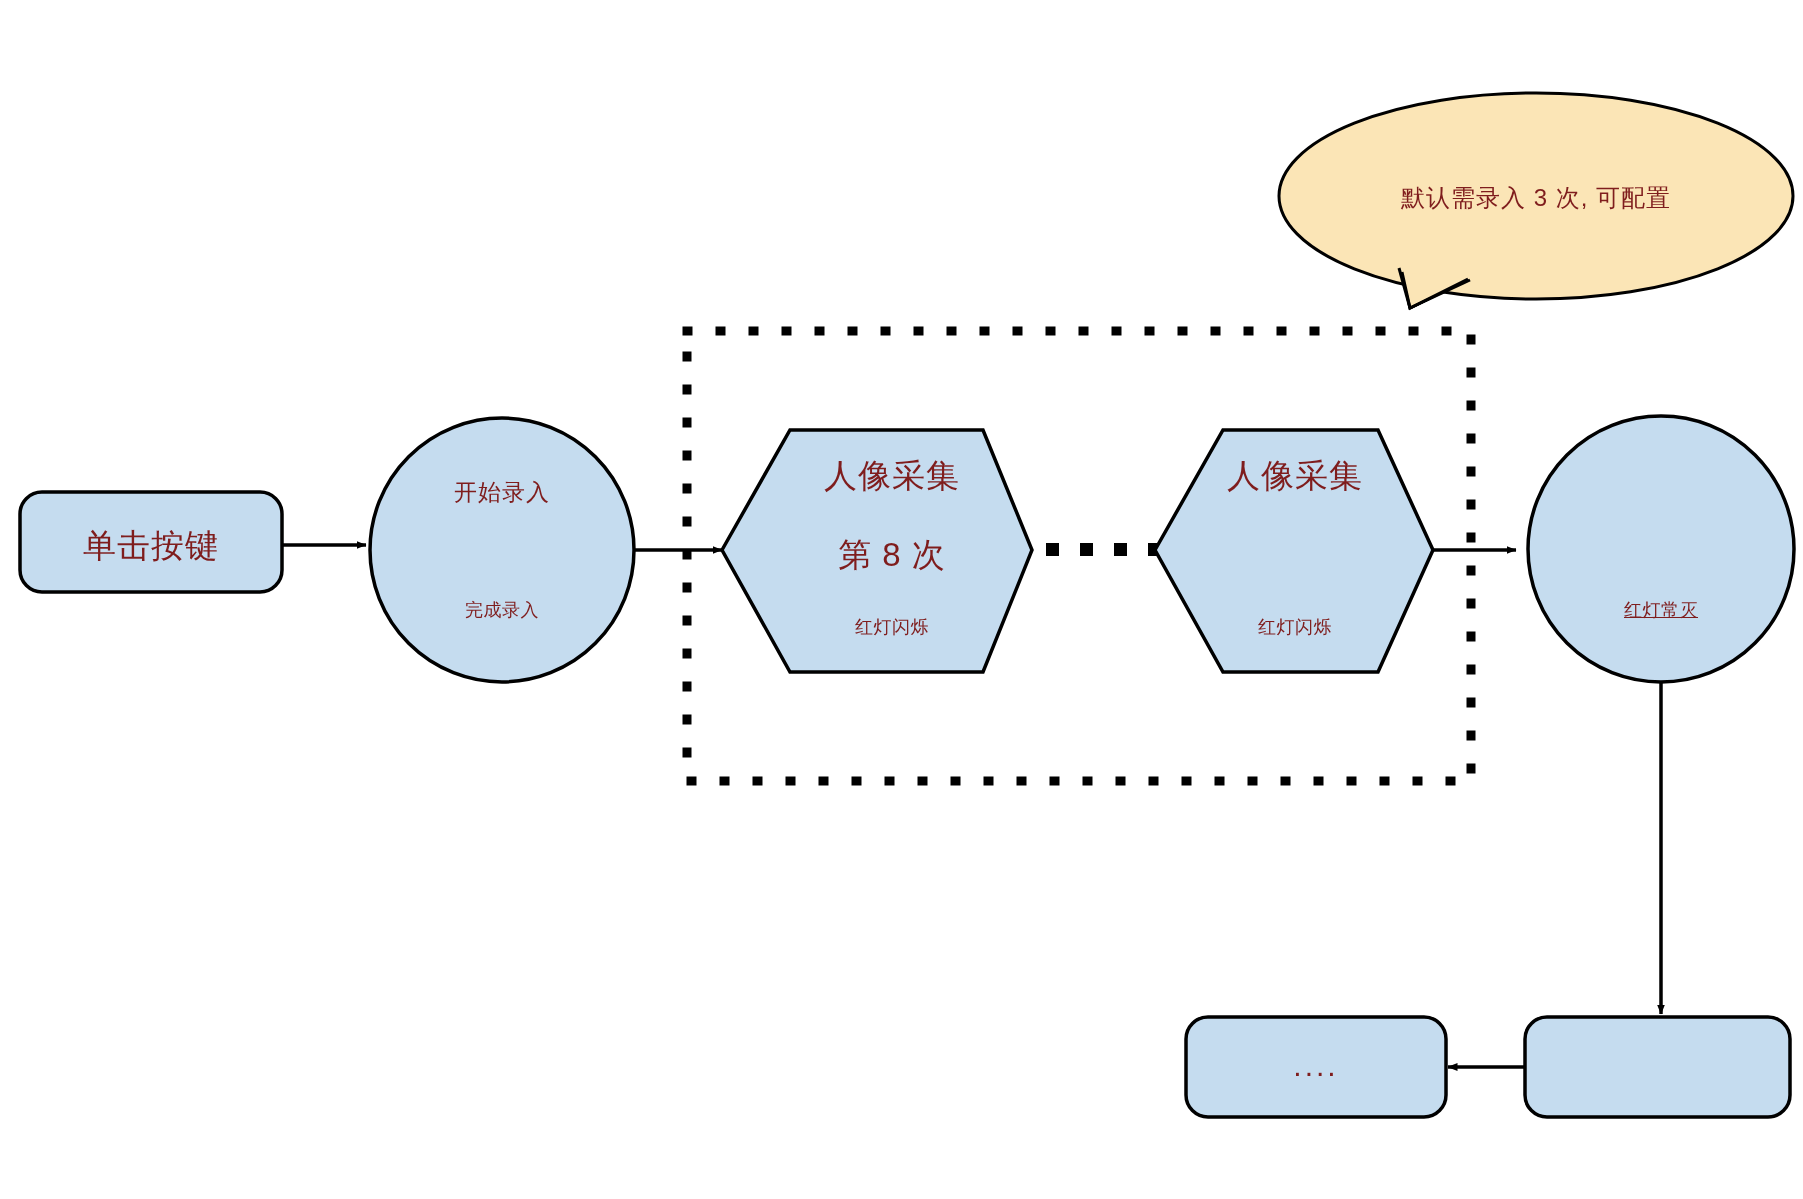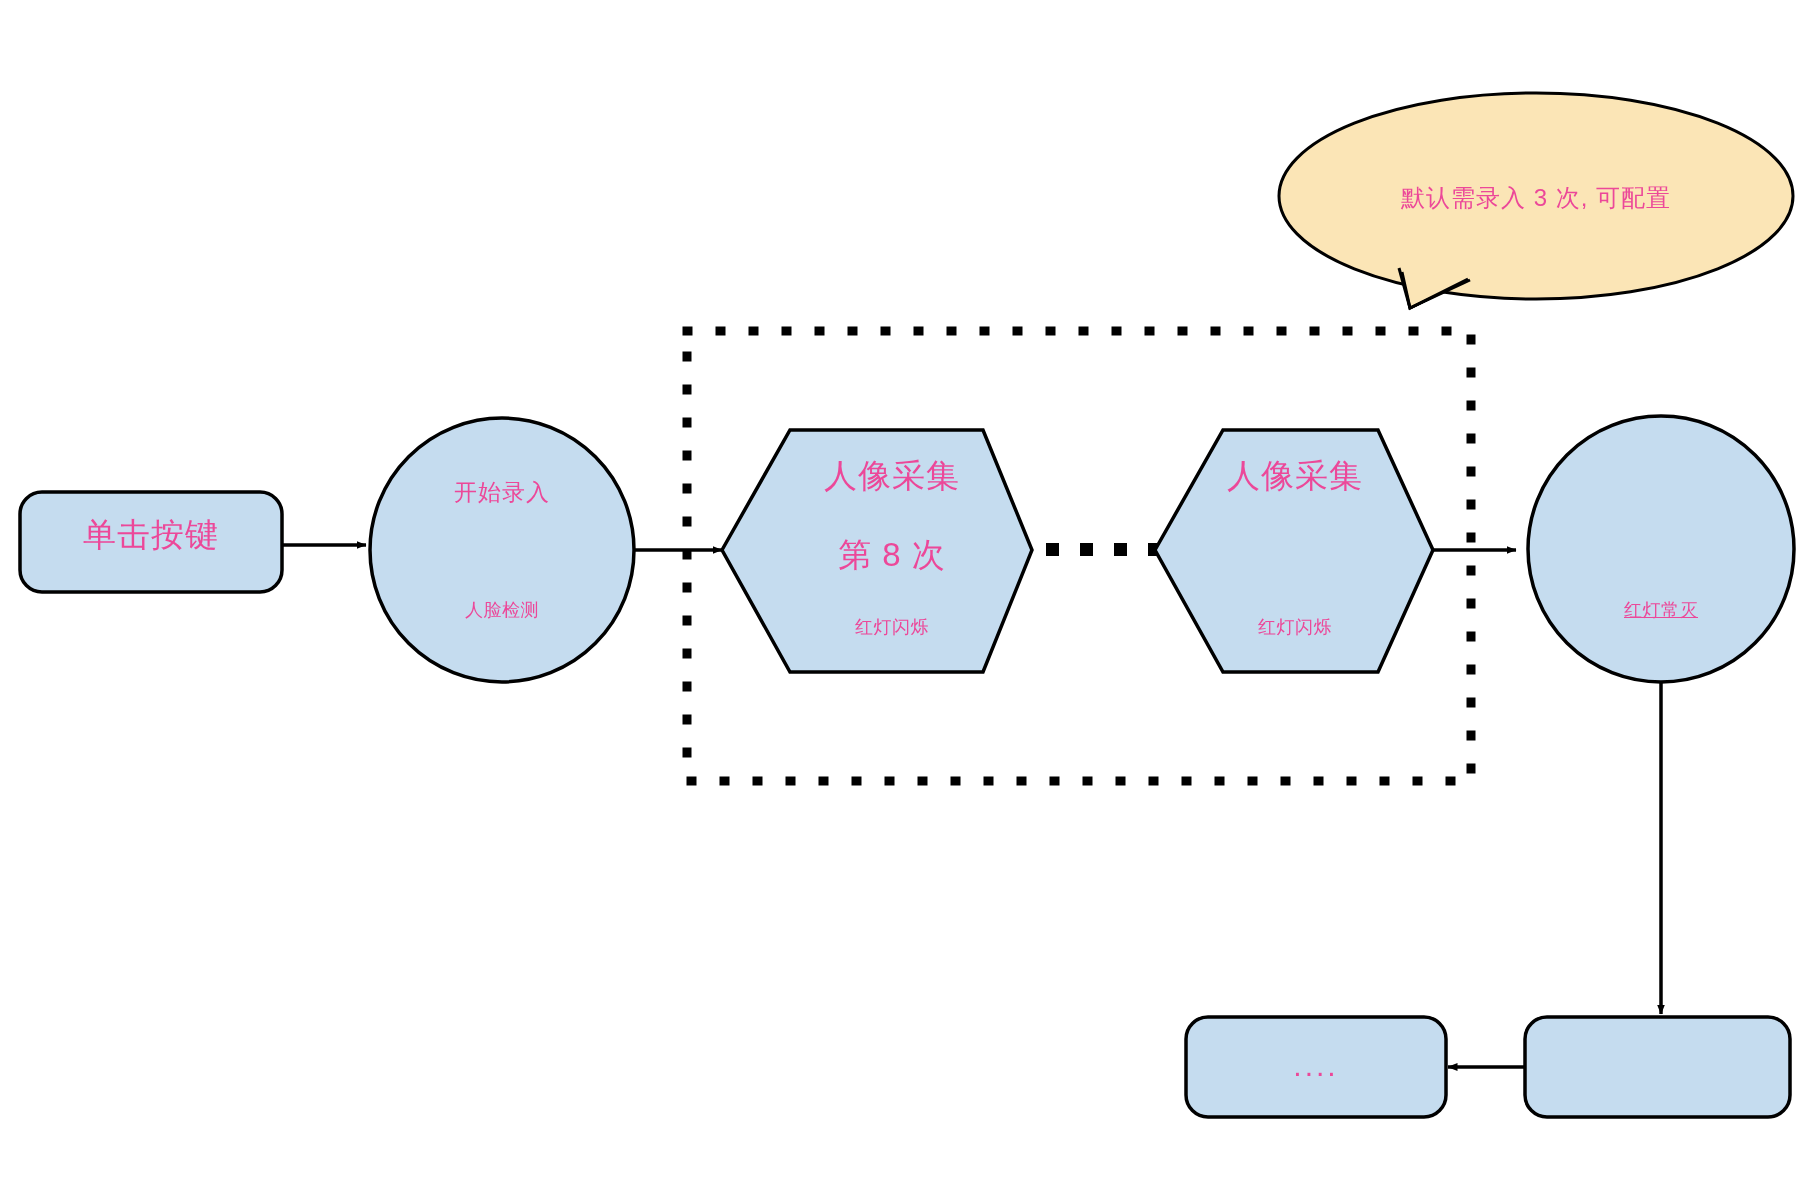--- a/index.html
+++ b/index.html
@@ -20,21 +20,21 @@
     left:0; top:0;
     width:1803px;
     height:1199px;
     pointer-events:none;
   }
   .node-label{
     position:absolute;
     pointer-events:none;
     text-align:center;
     white-space:nowrap;
-    color:#ec4899;
+    color:#7f1d1d;
   }
   .title-lg{
     font-size:23px;
     letter-spacing:1px;
     line-height:1.25;
   }
   .title-md{
     font-size:33px;
     letter-spacing:1px;
     line-height:1.3;
@@ -99,24 +99,24 @@
 
     <g>
       <path d="M1402,270 L1410,308 L1468,279 Z" fill="#fbe5b6" stroke="#000000" stroke-width="3" stroke-linejoin="miter"></path>
       <ellipse cx="1536" cy="196" rx="257" ry="103" fill="#fbe5b6" stroke="#000000" stroke-width="3"></ellipse>
       <path d="M1402,272 L1410,308 L1468,279" fill="#fbe5b6" stroke="#000000" stroke-width="3" stroke-linejoin="miter"></path>
       <path d="M1399,268 L1410,308" fill="none" stroke="#000000" stroke-width="3"></path>
       <path d="M1410,308 L1470,280" fill="none" stroke="#000000" stroke-width="3"></path>
     </g>
   </svg>
 
-  <div class="node-label title-md" style="left:20px; top:514px; width:262px;">单击按键</div>
+  <div class="node-label title-md" style="left:20px; top:525px; width:262px;">单击按键</div>
 
   <div class="node-label title-lg" style="left:370px; top:478px; width:264px;">开始录入</div>
-  <div class="node-label sub-sm" style="left:370px; top:598px; width:264px;">人脸检测</div>
+  <div class="node-label sub-sm" style="left:370px; top:598px; width:264px;">完成录入</div>
 
   <div class="node-label title-md" style="left:762px; top:455px; width:260px;">人像采集</div>
   <div class="node-label title-md" style="left:762px; top:534px; width:260px;">第 8 次</div>
   <div class="node-label sub-sm" style="left:762px; top:615px; width:260px;">红灯闪烁</div>
 
   <div class="node-label title-md" style="left:1165px; top:455px; width:260px;">人像采集</div>
   <div class="node-label sub-sm" style="left:1165px; top:615px; width:260px;">红灯闪烁</div>
 
   <div class="node-label sub-sm" style="left:1529px; top:598px; width:264px;text-decoration:underline;">红灯常灭</div>
 

